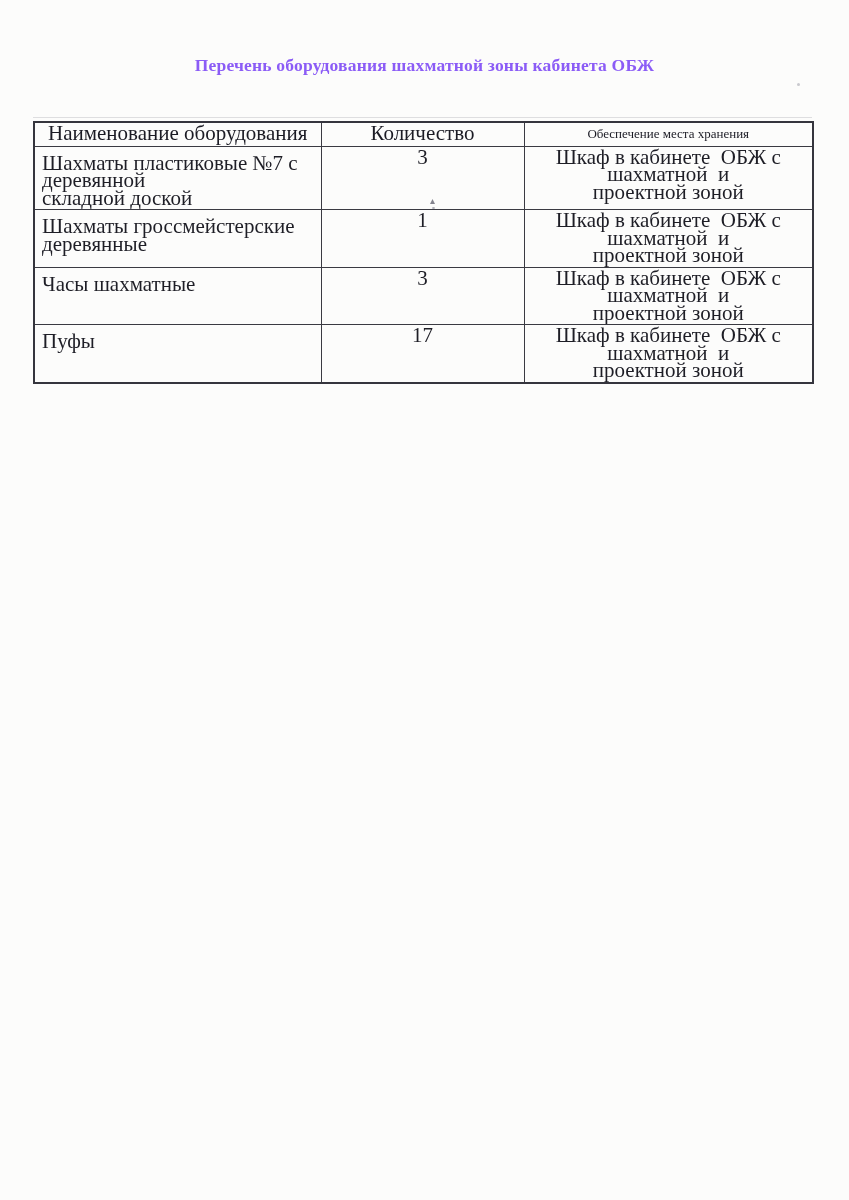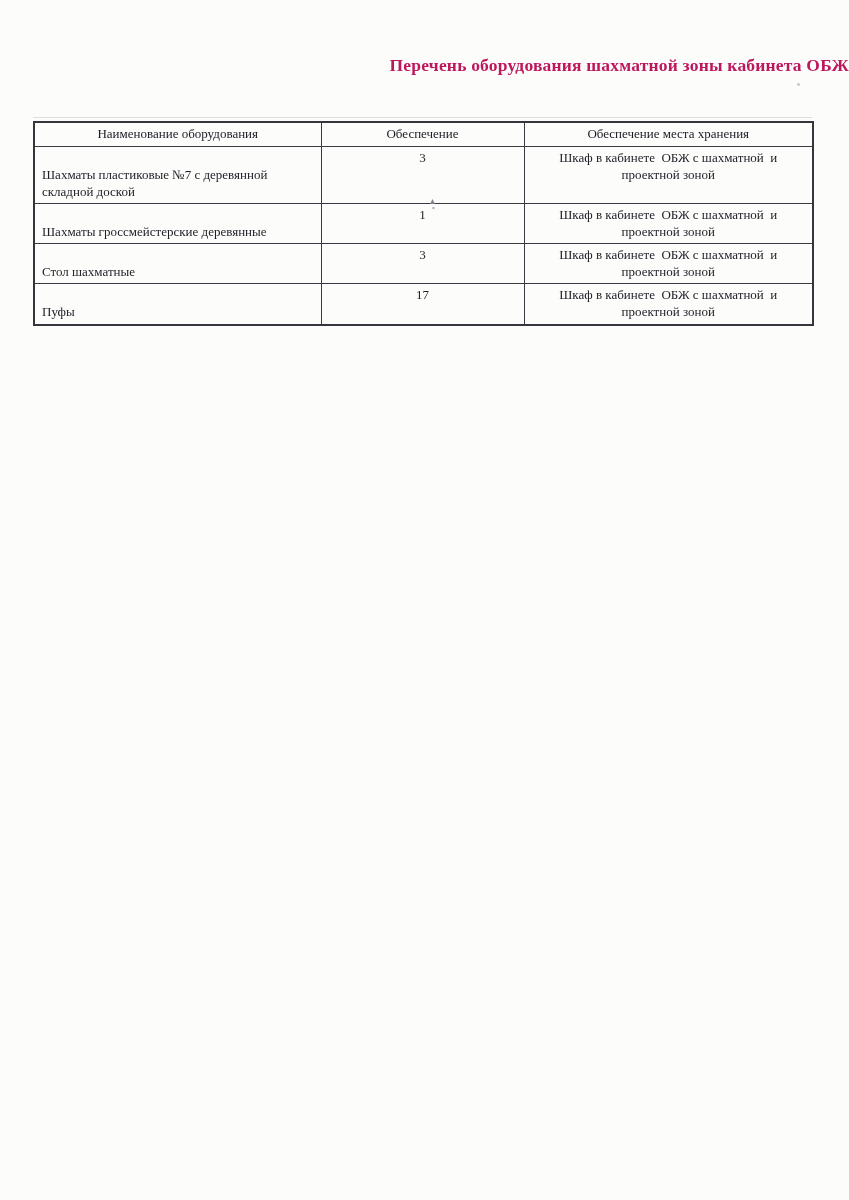--- a/index.html
+++ b/index.html
@@ -17,24 +17,24 @@
     font-family: "Liberation Serif", "DejaVu Serif", serif;
     color: #1e1e26;
     overflow: hidden;
   }
   .title {
     position: absolute;
     top: 55px;
     left: 0;
     right: 0;
     margin: 0;
-    text-align: right;
+    text-align: center;
     font-size: 17.5px;
     font-weight: 700;
-    color: #be185d;
+    color: #8b5cf6;
     letter-spacing: 0.2px;
   }
   
   .scan-line {
     position: absolute;
     left: 33px;
     top: 117px;
     width: 779px;
     height: 1px;
     background: rgba(120, 120, 128, 0.22);
@@ -47,36 +47,36 @@
     border-collapse: collapse;
     table-layout: fixed;
     border: 2px solid #35353d;
   }
   col.c1 { width: 287px; }
   col.c2 { width: 203px; }
   col.c3 { width: 289px; }
   .equip th,
   .equip td {
     border: 1px solid #3a3a42;
-    font-size: 13px;
+    font-size: 21px;
     line-height: 17.5px;
     vertical-align: top;
     overflow: hidden;
   }
   .equip th {
     font-weight: 400;
     text-align: center;
     vertical-align: middle;
     padding: 1px 4px 2px;
     color: #1b1b24;
   }
   .equip th.h-storage { font-size: 13px; }
   .equip td.name {
     text-align: left;
-    padding: 19px 6px 2px 7px;
+    padding: 8px 6px 2px 7px;
     white-space: pre-wrap;
   }
   .equip td.qty {
     text-align: center;
     padding: 2px 4px;
   }
   .equip td.storage {
     text-align: center;
     padding: 2px 8px;
     white-space: pre-wrap;
@@ -118,40 +118,40 @@
 
   <table class="equip">
     <colgroup>
       <col class="c1">
       <col class="c2">
       <col class="c3">
     </colgroup>
     <thead>
       <tr class="hrow">
         <th>Наименование оборудования</th>
-        <th>Обеспечение</th>
+        <th>Количество</th>
         <th class="h-storage">Обеспечение места хранения</th>
       </tr>
     </thead>
     <tbody>
       <tr class="r1">
         <td class="name">Шахматы пластиковые №7 с деревянной
 складной доской</td>
         <td class="qty">3</td>
         <td class="storage">Шкаф в кабинете  ОБЖ с шахматной  и
 проектной зоной</td>
       </tr>
       <tr class="r2">
         <td class="name">Шахматы гроссмейстерские деревянные</td>
         <td class="qty">1</td>
         <td class="storage">Шкаф в кабинете  ОБЖ с шахматной  и
 проектной зоной</td>
       </tr>
       <tr class="r3">
-        <td class="name">Стол шахматные</td>
+        <td class="name">Часы шахматные</td>
         <td class="qty">3</td>
         <td class="storage">Шкаф в кабинете  ОБЖ с шахматной  и
 проектной зоной</td>
       </tr>
       <tr class="r6">
         <td class="name">Пуфы</td>
         <td class="qty">17</td>
         <td class="storage">Шкаф в кабинете  ОБЖ с шахматной  и
 проектной зоной</td>
       </tr>

